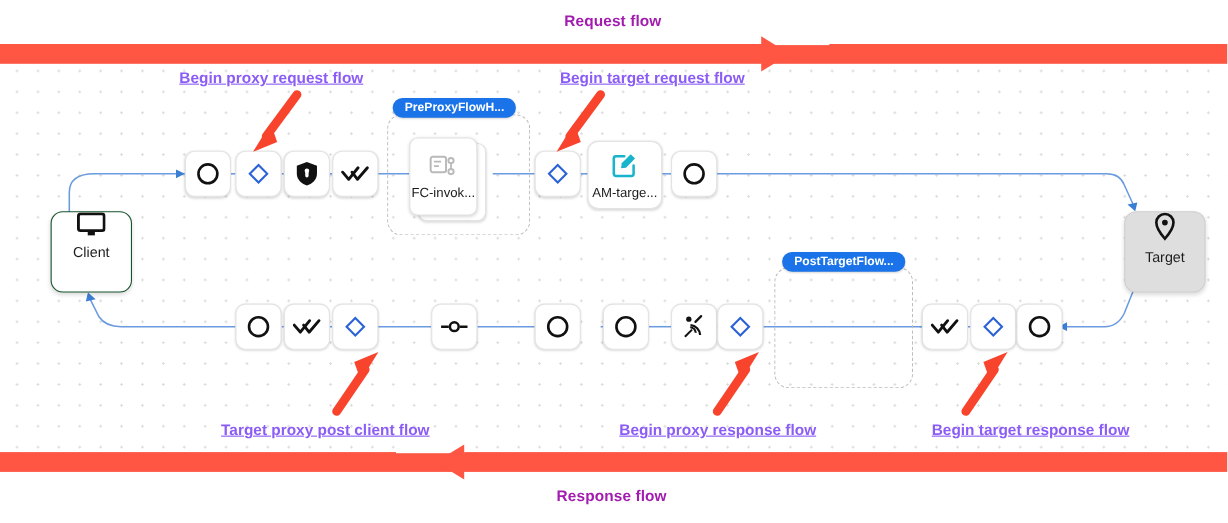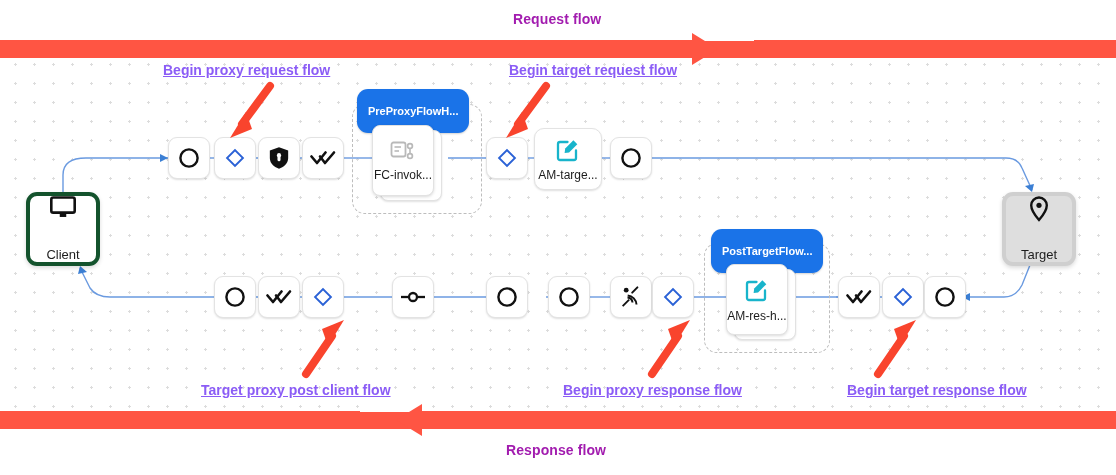--- a/index.html
+++ b/index.html
@@ -60,24 +60,25 @@
   .node{
     position:absolute;box-sizing:border-box;
     background:#ffffff;border:1px solid #e3e3e3;border-radius:9px;
     box-shadow:0 1px 2px rgba(0,0,0,.13);
     display:flex;align-items:center;justify-content:center;
   }
   .node.sq{width:42px;height:42px;}
 
   .endpoint{
     position:absolute;box-sizing:border-box;width:74px;height:74px;
-    border-radius:11px;border:4px solid #14532d;background:#ffffff;
+    border-radius:11px;border:1px solid #14532d;background:#ffffff;
     box-shadow:0 2px 4px rgba(0,0,0,.14);
-    display:flex;flex-direction:column;align-items:center;justify-content:space-between;
+    display:flex;flex-direction:column;align-items:center;justify-content:flex-start;
     gap:7px;
+    margin-left:20px;
   }
   .endpoint.target{background:#dedede;border-color:#cfcfcf;}
   .endpoint .lbl{font-size:13px;color:#1d1d1d;}
 
   
   .policy{
     position:absolute;width:80px;height:74px;
   }
   .policy .back{
     position:absolute;left:8px;top:5px;width:60px;height:69px;
@@ -92,21 +93,21 @@
   }
   .policy .plbl{font-size:12px;color:#1c1c1c;white-space:nowrap;}
 
   
   .group{
     position:absolute;box-sizing:border-box;
     border:1.4px dashed #bdbdbd;border-radius:13px;background:transparent;
   }
   .badge{
     position:absolute;background:#1a73e8;color:#fff;border-radius:11px;
-    font-size:11px;font-weight:bold;padding:16px 11px;white-space:nowrap;
+    font-size:11px;font-weight:bold;padding:3px 11px;white-space:nowrap;
     box-shadow:0 1px 2px rgba(0,0,0,.18);
   }
   svg.conn{position:absolute;overflow:visible;}
 </style>
 </head>
 <body>
 
 <div id="stage">
 
   <div id="canvas"></div>
@@ -287,30 +288,20 @@
   </div>
 
   <div class="node sq" style="left:652px;top:276px;">
     <svg width="20" height="20" viewBox="0 0 20 20">
       <rect x="4.4" y="4.4" width="11.2" height="11.2" transform="rotate(45 10 10)" fill="none" stroke="#2b62d6" stroke-width="1.9"></rect>
     </svg>
   </div>
 
   <div class="group" style="left:704px;top:243px;width:126px;height:110px;"></div>
   <div class="badge" style="left:711px;top:229px;">PostTargetFlow...</div>
-  <div class="policy" style="left:726px;top:264px;">
-    <div class="back"></div>
-    <div class="front">
-      <svg width="26" height="26" viewBox="0 0 26 26">
-        <path d="M21 13.5V21a2 2 0 0 1-2 2H5a2 2 0 0 1-2-2V7a2 2 0 0 1 2-2h7.5" fill="none" stroke="#18b4cb" stroke-width="2.3" stroke-linecap="round"></path>
-        <path d="M18.4 3.3l3.9 3.9-8.2 8.2-4.5.6.6-4.5z" fill="#18b4cb"></path>
-      </svg>
-      <span class="plbl">AM-res-h...</span>
-    </div>
-  </div>
 
   <div class="node sq" style="left:838px;top:276px;">
     <svg width="26" height="18" viewBox="0 0 26 18">
       <path d="M1.5 7.5 L7 14 L15.5 3.5" fill="none" stroke="#111" stroke-width="2.6" stroke-linecap="round" stroke-linejoin="round"></path>
       <path d="M10 7.5 L15 14 L24 3.5" fill="none" stroke="#111" stroke-width="2.6" stroke-linecap="round" stroke-linejoin="round"></path>
     </svg>
   </div>
 
   <div class="node sq" style="left:882px;top:276px;">
     <svg width="20" height="20" viewBox="0 0 20 20">

